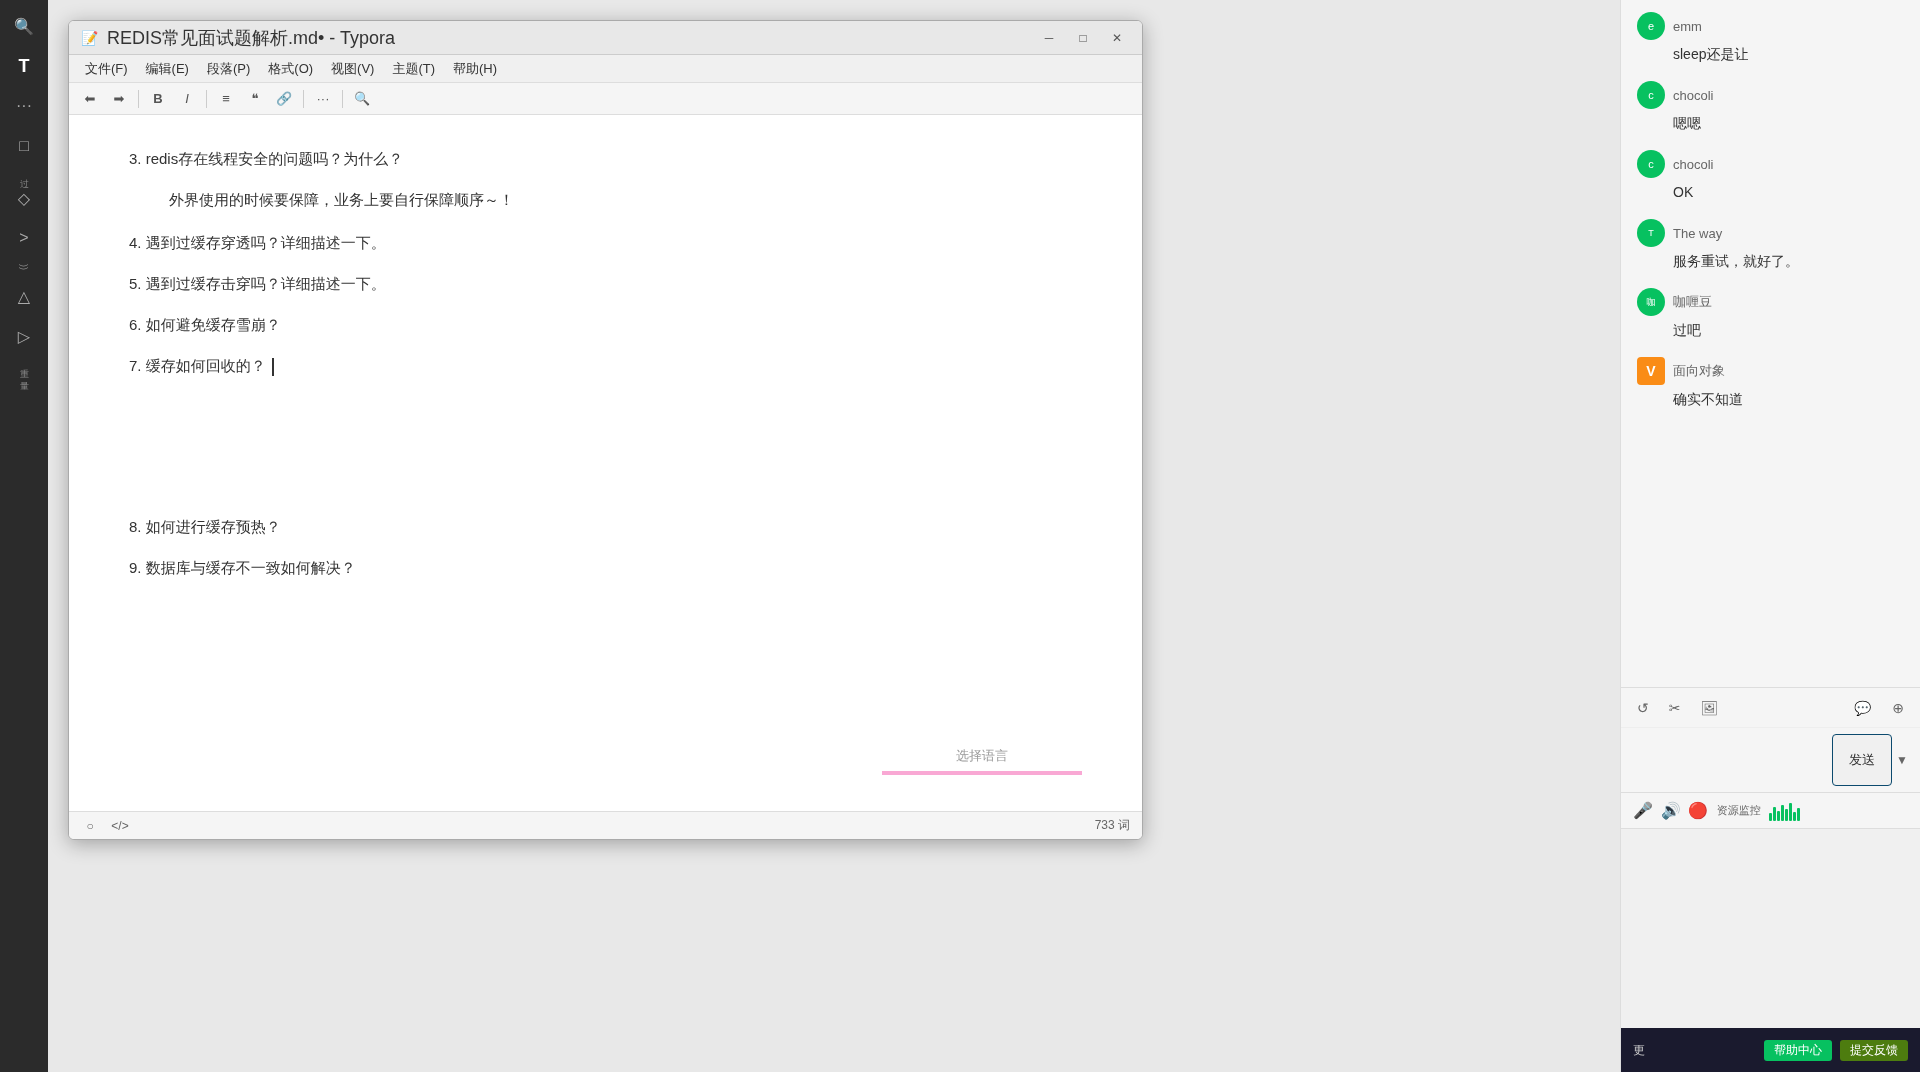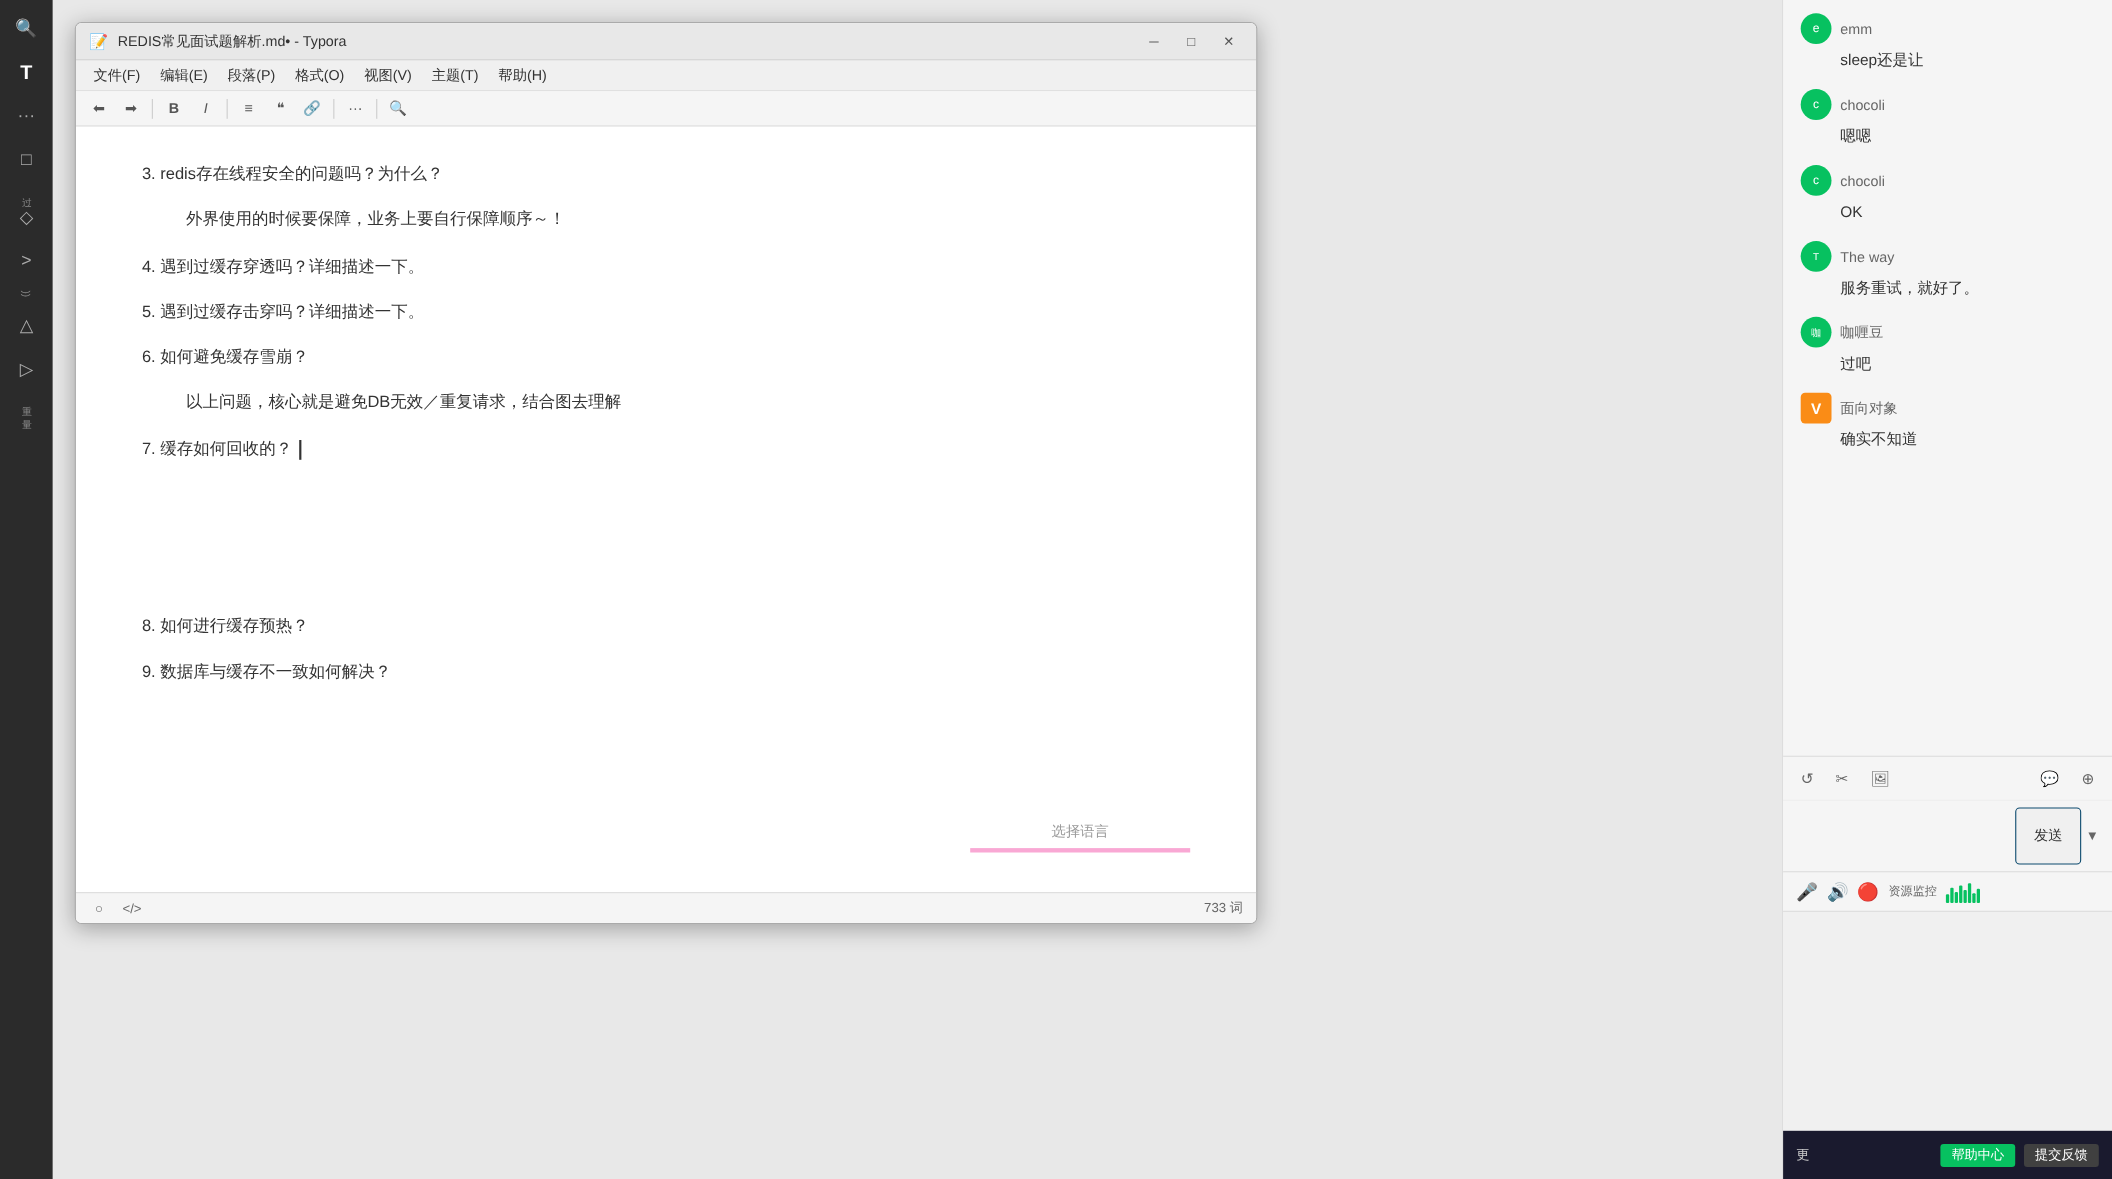--- a/index.html
+++ b/index.html
@@ -71,21 +71,21 @@
     .title-bar-icon {
       width: 18px;
       height: 18px;
       margin-right: 8px;
       display: flex;
       align-items: center;
       justify-content: center;
       font-size: 14px;
     }
     .title-bar-text {
-      font-size: 13px;
+      font-size: 18px;
       color: #333;
       flex: 1;
     }
     .window-controls {
       display: flex;
       gap: 8px;
     }
     .win-btn {
       width: 26px;
       height: 18px;
@@ -332,21 +332,21 @@
     .bottom-bar-btn {
       color: #fff;
       background: #07c160;
       border: none;
       border-radius: 3px;
       padding: 2px 10px;
       font-size: 12px;
       cursor: pointer;
     }
     .bottom-bar-btn.blue {
-      background: #404040;
+      background: #4d7c0f;
     }
 
     
     .resource-monitor {
       height: 36px;
       background: #f5f5f5;
       border-top: 1px solid #ddd;
       display: flex;
       align-items: center;
       padding: 0 12px;
@@ -487,21 +487,20 @@
             <span>5. </span>
             <span>遇到过缓存击穿吗？详细描述一下。</span>
           </div>
 
           <div class="content-item">
             <span>6. </span>
             <span>如何避免缓存雪崩？</span>
           </div>
 
           <div class="content-indent">
-            <div class="content-p">以上问题，核心就是避免DB无效／重复请求，结合图去理解</div>
           </div>
 
           <div class="content-item">
             <span>7. </span>
             <span>缓存如何回收的？</span>
             <span style="display:inline-block;width:2px;height:18px;background:#333;vertical-align:middle;margin-left:2px;"></span>
           </div>
 
           <div style="height:80px;"></div>
 

